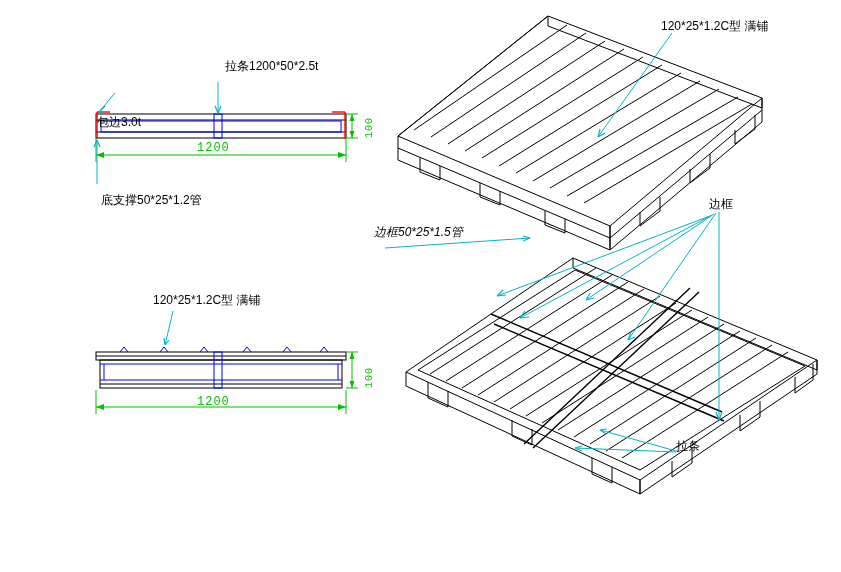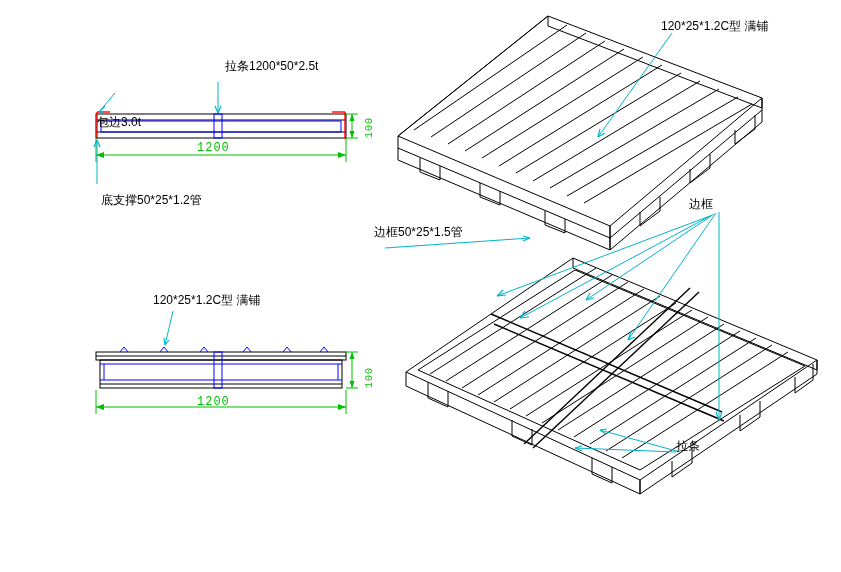--- a/index.html
+++ b/index.html
@@ -244,18 +244,18 @@
   <div class="lbl" style="left:101px; top:186px;margin-top:8px;">底支撑50*25*1.2管</div>
 
   <div class="lbl dim" style="left:197px; top:142px;">1200</div>
   <div class="lbl dim vert" style="left:364px; top:138px; font-size:10px;">100</div>
 
   <div class="lbl" style="left:153px; top:294px;">120*25*1.2C型  满铺</div>
   <div class="lbl dim" style="left:197px; top:396px;">1200</div>
   <div class="lbl dim vert" style="left:364px; top:388px; font-size:10px;">100</div>
 
   <div class="lbl" style="left:661px; top:20px;">120*25*1.2C型  满铺</div>
-  <div class="lbl" style="left:374px; top:226px;">边框50*25*1.5管</div>
-  <div class="lbl" style="left:689px; top:198px;">边框</div>
+  <div class="lbl" style="left:374px; top:226px;font-style:italic;">边框50*25*1.5管</div>
+  <div class="lbl" style="left:709px; top:198px;">边框</div>
   <div class="lbl" style="left:676px; top:440px;">拉条</div>
 
 
 </div>
 
 </body></html>

